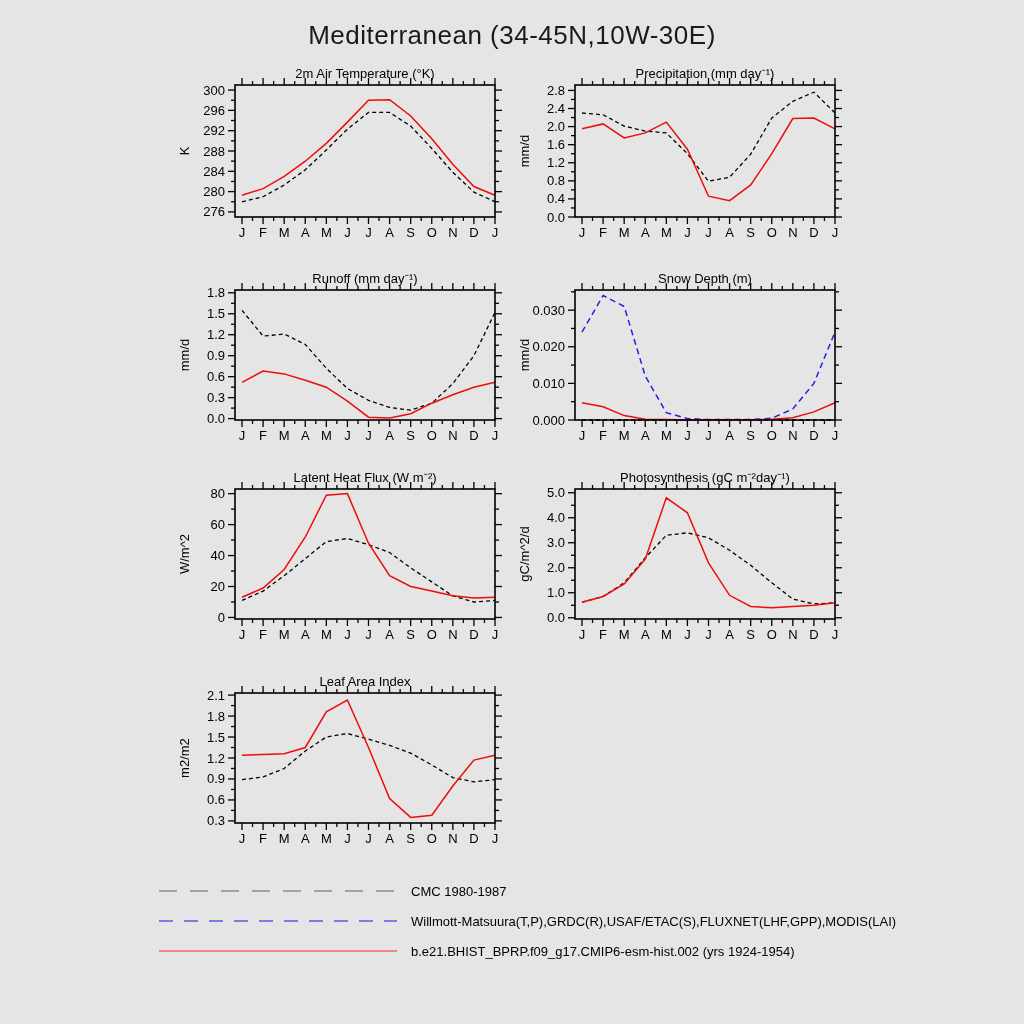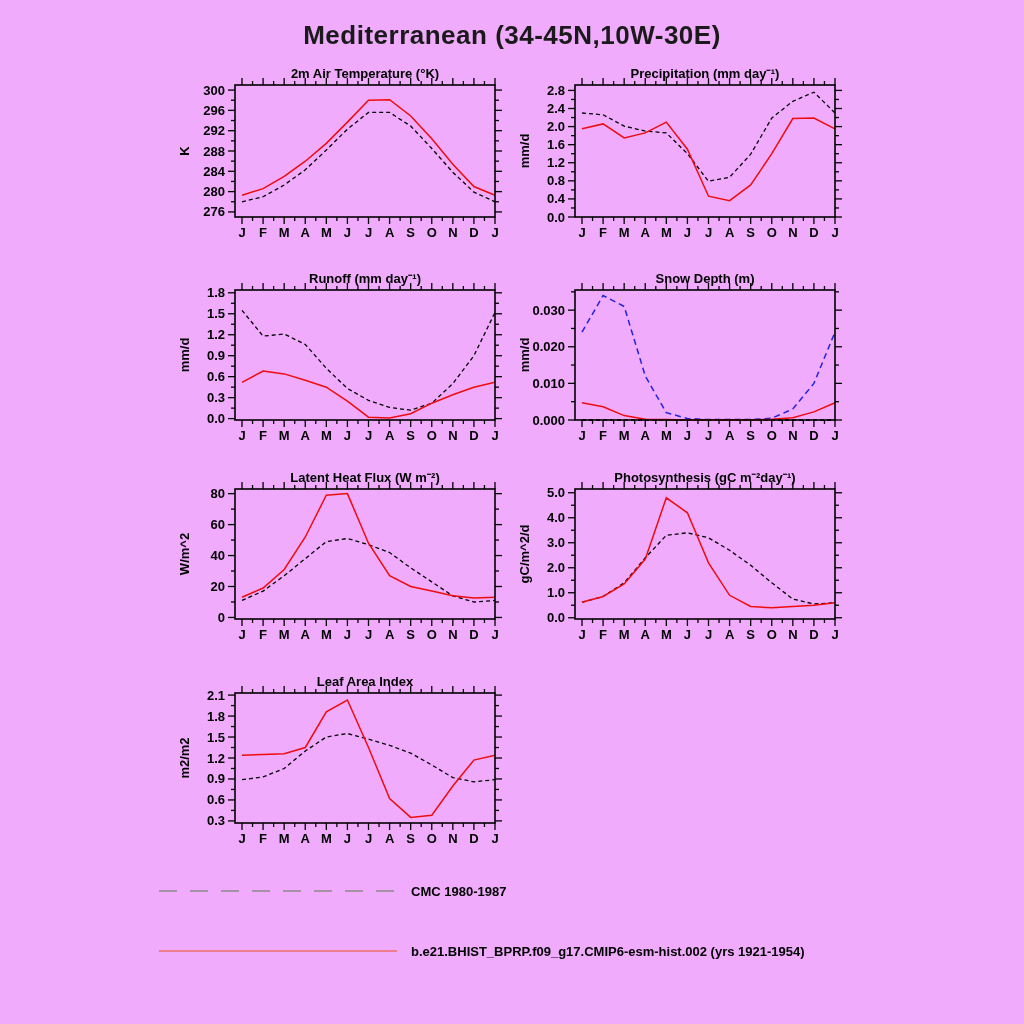--- a/index.html
+++ b/index.html
@@ -1,17 +1,17 @@
 <!DOCTYPE html>
 <html><head>
 <meta charset="utf-8">
 <style>
   html,body { margin:0; padding:0; background:#ffffff; }
   body { width:1024px; height:1024px; font-family:"Liberation Sans", sans-serif; }
-  #canvas { position:relative; width:1024px; height:1024px; background:#f0abfc; overflow:hidden;font-weight:bold; }
+  #canvas { position:relative; width:1024px; height:1024px; background:#e5e5e5; overflow:hidden; }
   #main-title { position:absolute; top:20px; left:0; width:1024px; text-align:center;
                 font-size:26px; color:#1a1a1a; letter-spacing:0.5px; }
   #chart-svg { position:absolute; top:0; left:0; }
   .legend-row { position:absolute; left:158px; height:20px; display:flex; align-items:center; }
   .legend-swatch { display:block; }
   .legend-label { margin-left:13px; font-size:13px; color:#000; white-space:nowrap; }
 </style>
 </head>
 <body>
 
@@ -718,19 +718,25 @@
         <text x="189" y="758" text-anchor="middle" font-size="13" fill="#000" font-family="&quot;Liberation Sans&quot;, sans-serif" transform="rotate(-90 189 758)">m2/m2</text>
       </g>
     </svg>
 
   <div class="legend-row" style="top:881px;">
     <svg class="legend-swatch" width="240" height="8">
         <line class="legend-line" x1="1" y1="4" x2="239" y2="4" stroke-width="1.6" stroke="#8a8a8a" stroke-dasharray="18,13"></line>
       </svg>
     <span class="legend-label">CMC 1980-1987</span>
   </div>
+  <div class="legend-row" style="top:911px;">
+    <svg class="legend-swatch" width="240" height="8">
+        <line class="legend-line" x1="1" y1="4" x2="239" y2="4" stroke-width="1.6" stroke="#5a5ae8" stroke-dasharray="14,11"></line>
+      </svg>
+    <span class="legend-label">Willmott-Matsuura(T,P),GRDC(R),USAF/ETAC(S),FLUXNET(LHF,GPP),MODIS(LAI)</span>
+  </div>
   <div class="legend-row" style="top:941px;">
     <svg class="legend-swatch" width="240" height="8">
         <line class="legend-line" x1="1" y1="4" x2="239" y2="4" stroke-width="1.6" stroke="#f06a6a"></line>
       </svg>
-    <span class="legend-label">b.e21.BHIST_BPRP.f09_g17.CMIP6-esm-hist.002 (yrs 1921-1954)</span>
+    <span class="legend-label">b.e21.BHIST_BPRP.f09_g17.CMIP6-esm-hist.002 (yrs 1924-1954)</span>
   </div>
 </div>
 
 </body></html>

